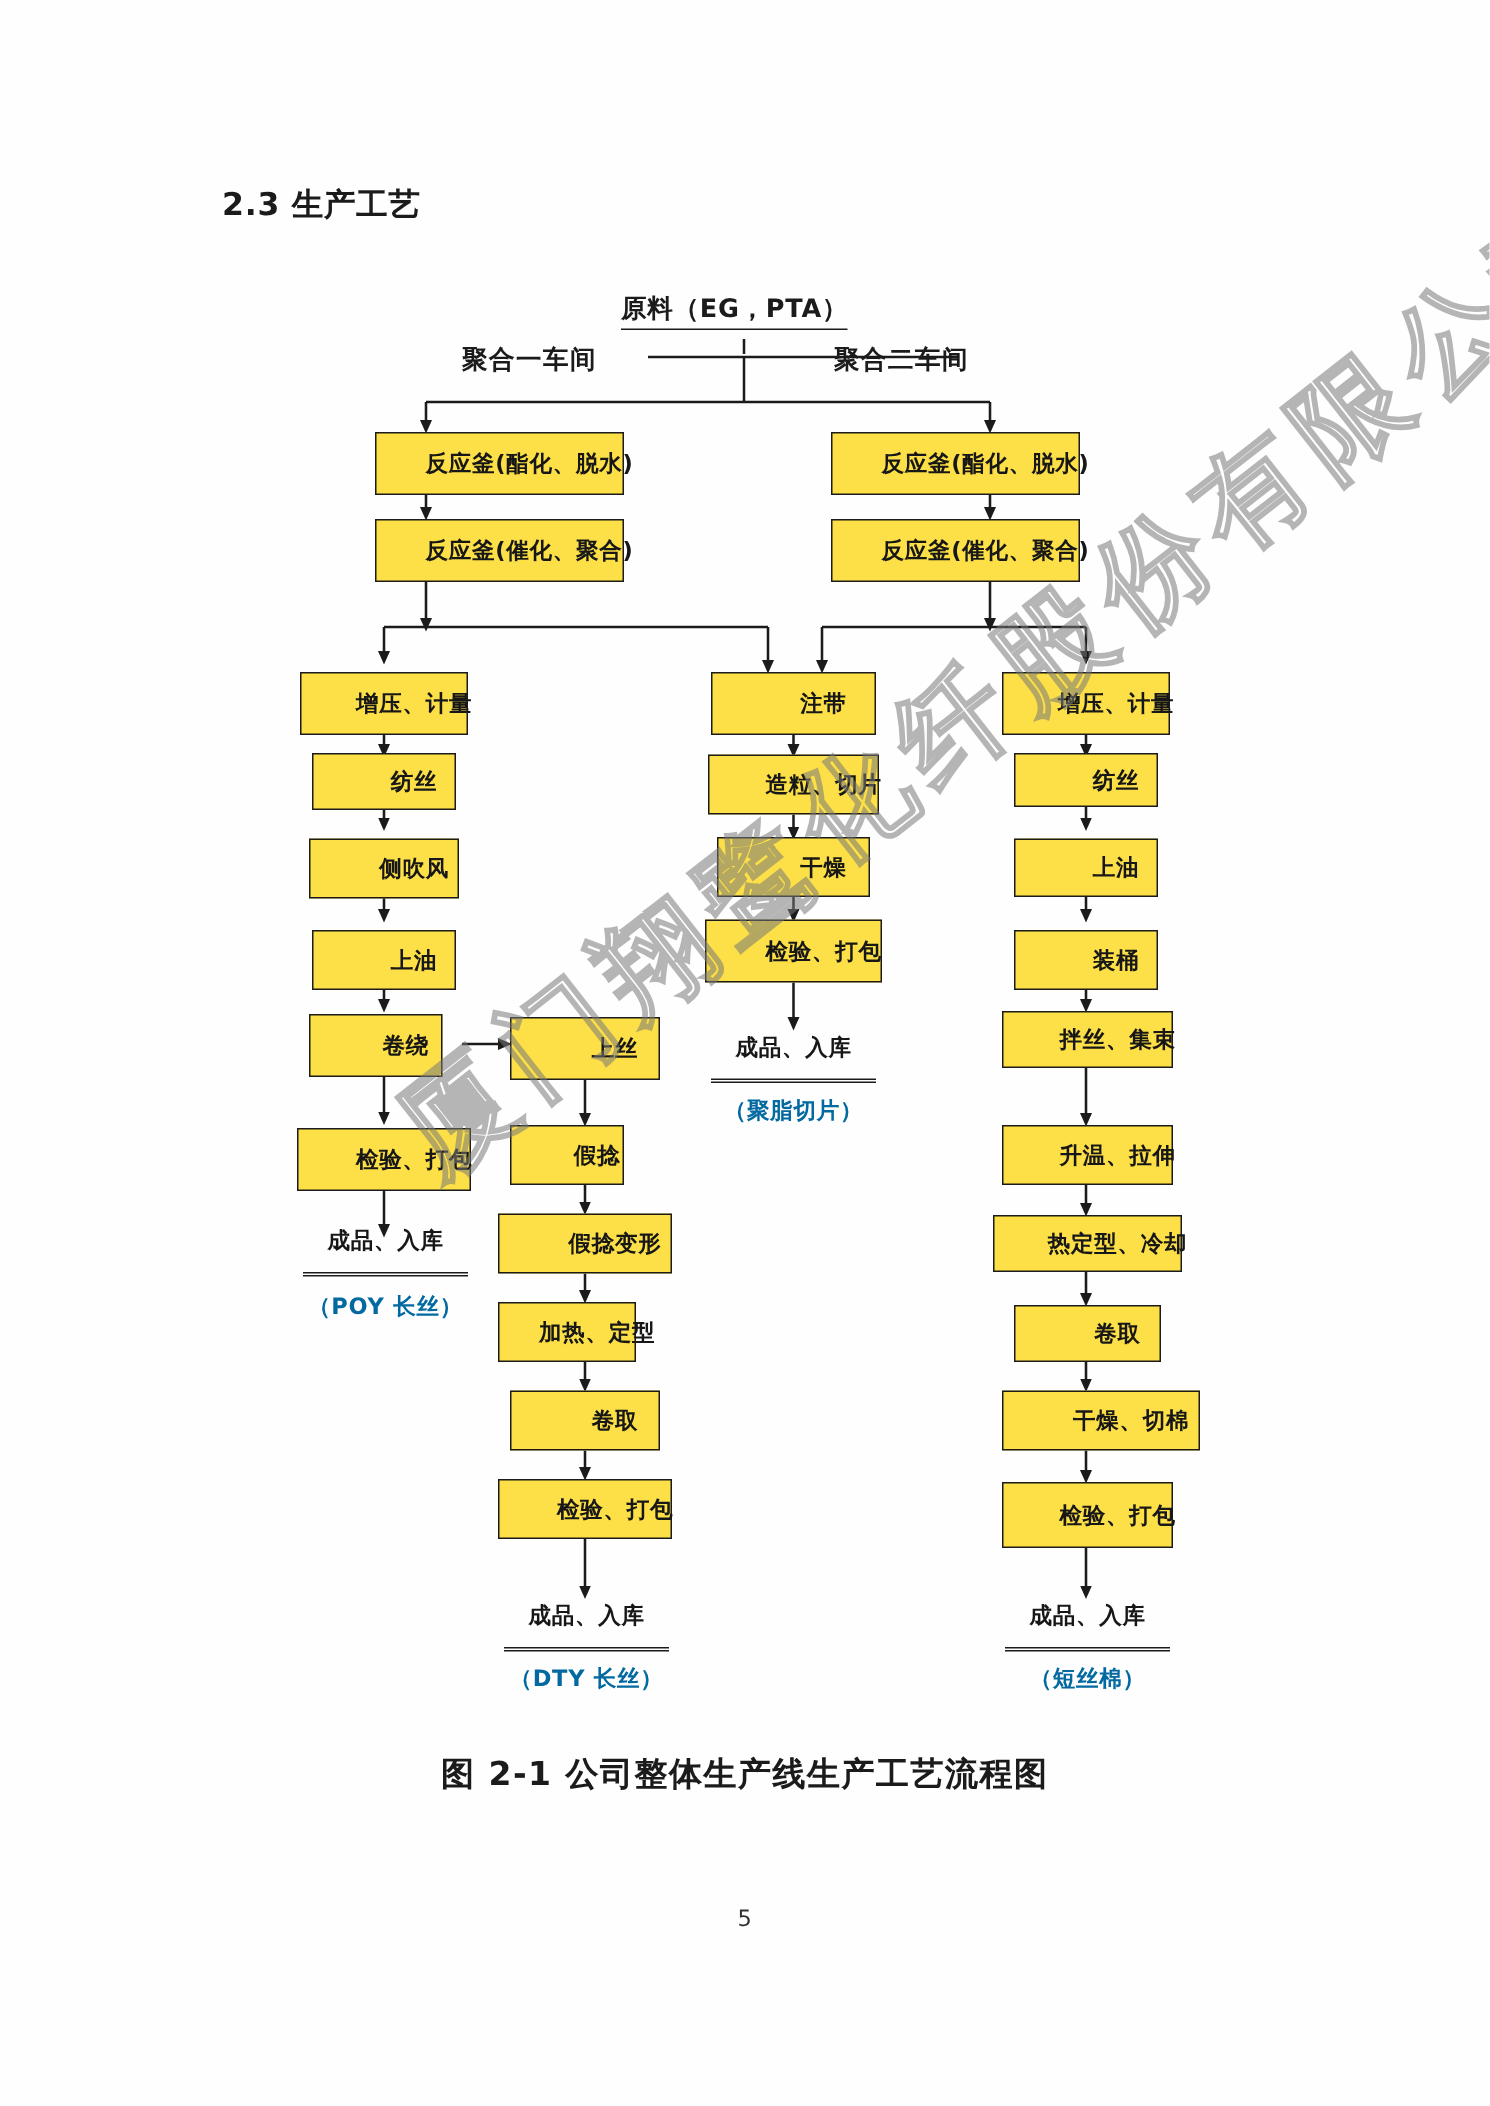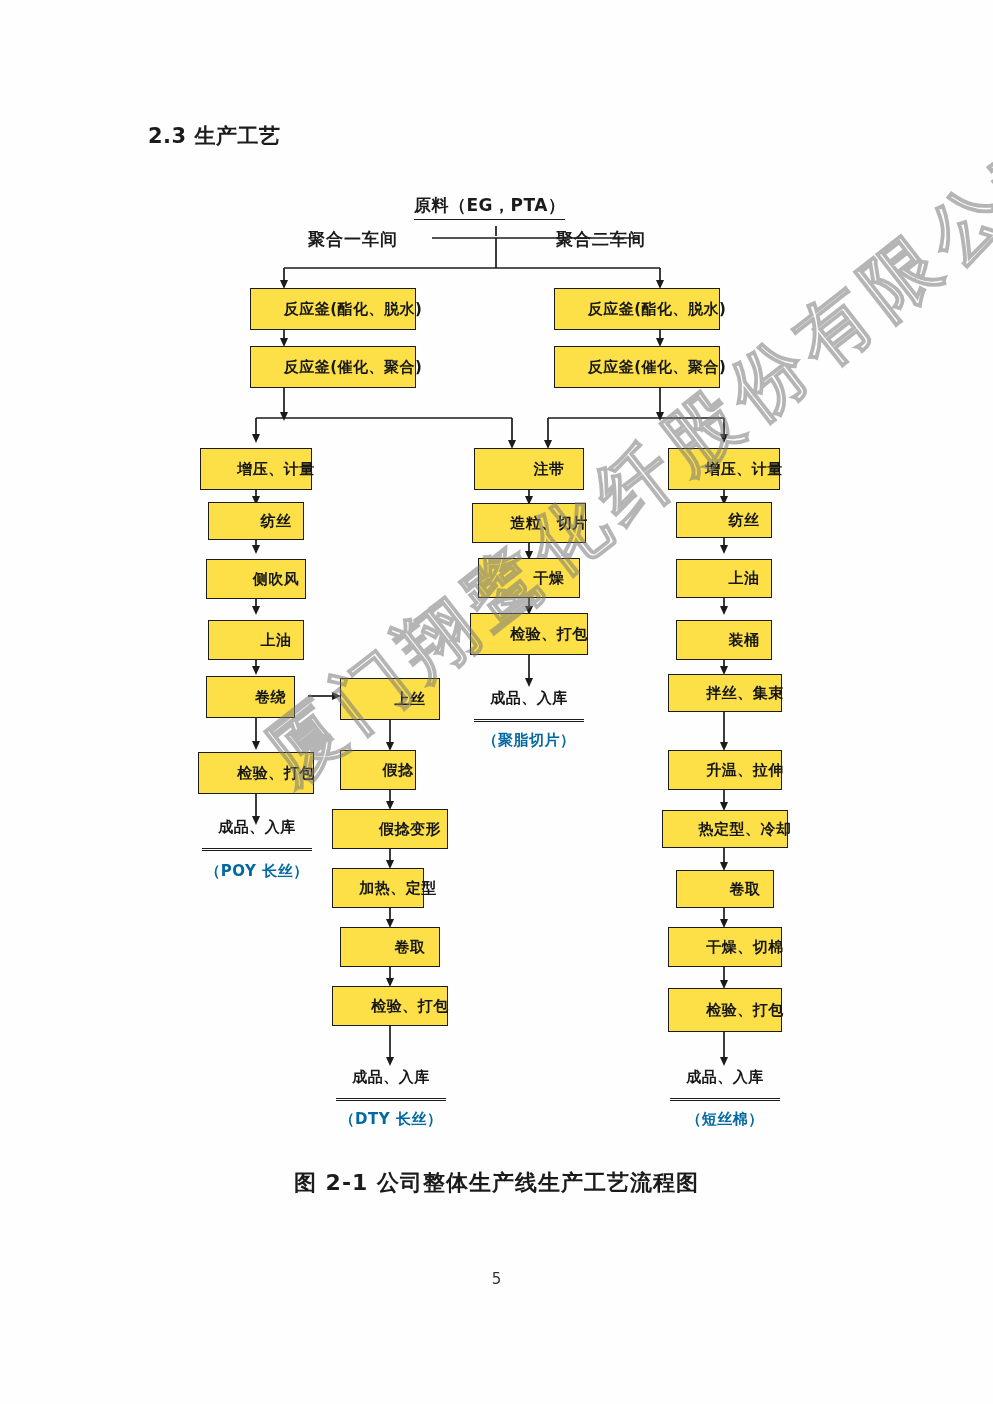--- a/index.html
+++ b/index.html
@@ -256,21 +256,21 @@
     <div class="sublabel" style="left:468px; top:731px; width:122px;">（聚脂切片）</div>
 
     <div class="node" style="left:668px; top:448px; width:112px; height:42px;">增压、计量</div>
     <div class="node" style="left:676px; top:502px; width:96px; height:36px;">纺丝</div>
     <div class="node" style="left:676px; top:559px; width:96px; height:39px;">上油</div>
     <div class="node" style="left:676px; top:620px; width:96px; height:40px;">装桶</div>
     <div class="node" style="left:668px; top:674px; width:114px; height:38px;">拌丝、集束</div>
     <div class="node" style="left:668px; top:750px; width:114px; height:40px;">升温、拉伸</div>
     <div class="node" style="left:662px; top:810px; width:126px; height:38px;">热定型、冷却</div>
     <div class="node" style="left:676px; top:870px; width:98px; height:38px;">卷取</div>
-    <div class="node" style="left:668px; top:927px; width:114px; height:40px;">干燥、切棉</div>
+    <div class="node" style="left:668px; top:927px; width:132px; height:40px;">干燥、切棉</div>
     <div class="node" style="left:668px; top:988px; width:114px; height:44px;">检验、打包</div>
     <div class="plainlabel ul" style="left:670px; top:1068px; width:110px;">成品、入库</div>
     <div class="sublabel" style="left:664px; top:1110px; width:122px;">（短丝棉）</div>
 
   </div>
 
   <div class="watermark">厦门翔鹭化纤股份有限公司</div>
 
   <div class="caption">图 2-1 公司整体生产线生产工艺流程图</div>
 

